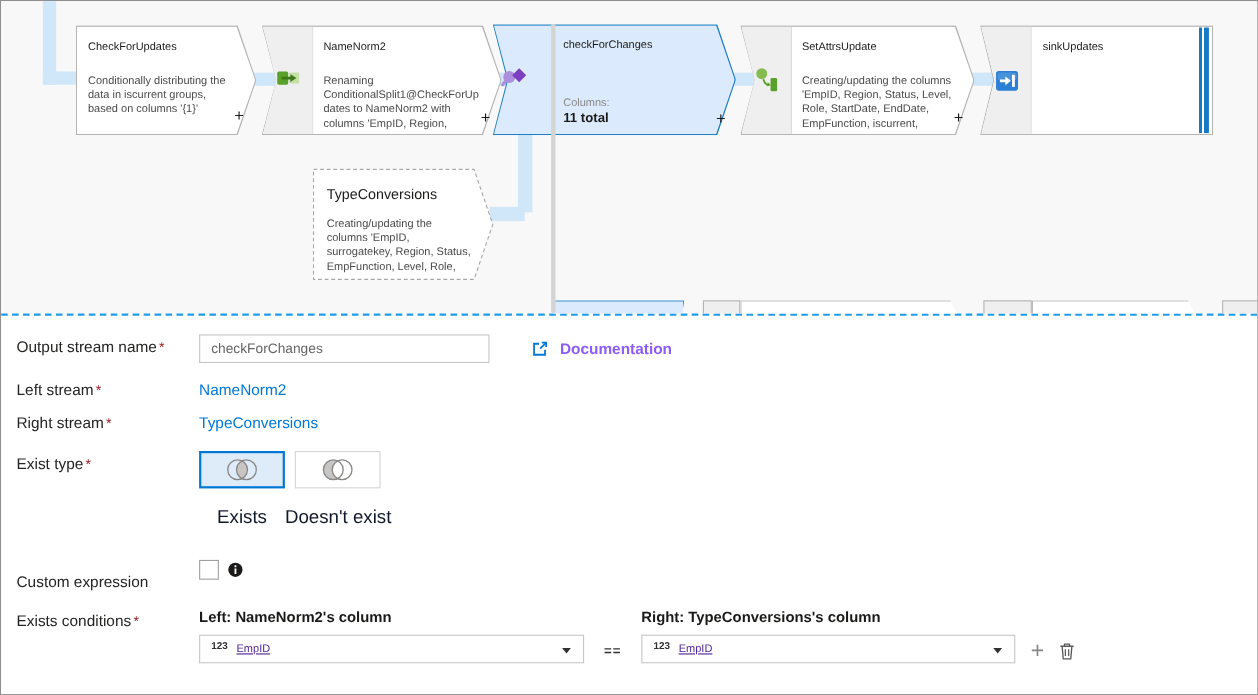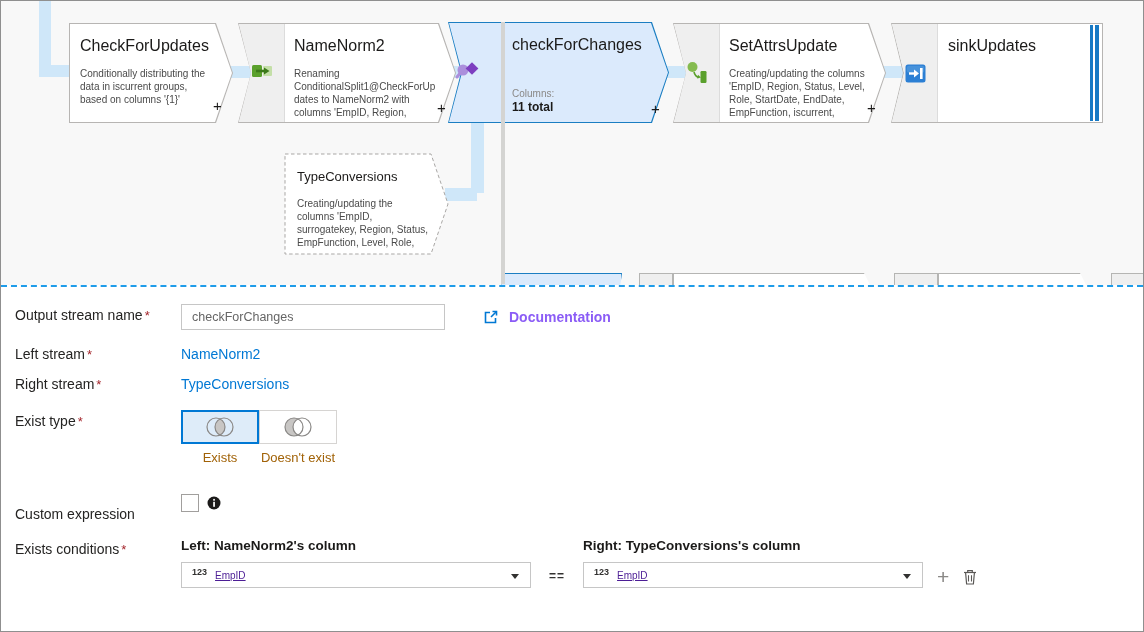--- a/index.html
+++ b/index.html
@@ -16,21 +16,21 @@
   .node .shape .fill { position: absolute; inset: 1px; background: #fff; }
   .clip-first .bd, .clip-first .fill { clip-path: polygon(0 0, calc(100% - 17px) 0, 100% 50%, calc(100% - 17px) 100%, 0 100%); }
   .clip-mid .bd, .clip-mid .fill { clip-path: polygon(0 0, calc(100% - 17px) 0, 100% 50%, calc(100% - 17px) 100%, 0 100%, 13px 50%); }
   .clip-sink .bd, .clip-sink .fill { clip-path: polygon(0 0, 100% 0, 100% 100%, 0 100%, 12px 50%); }
   .node.selected .bd { background: #1b7ec2; }
   .node.selected .fill { background: #dbeafc; }
   .band { position: absolute; left: 1px; top: 1px; bottom: 1px; width: 46px; background: #efefef;
           clip-path: polygon(0 0, 100% 0, 100% 100%, 0 100%, 12px 50%); border-right: 1px solid #dcdcdc; }
   .node.selected .band { background: transparent; border-right: none; }
   .nicon { position: absolute; z-index: 3; }
-  .ntitle { position: absolute; top: 14px; font-size: 16px; color: #1b1a19; white-space: nowrap; }
+  .ntitle { position: absolute; top: 14px; font-size: 10px; color: #1b1a19; white-space: nowrap; }
   .ndesc { position: absolute; top: 44px; font-size: 10px; line-height: 13px; color: #4a4a4a; overflow: hidden; max-height: 53px; word-wrap: break-word; }
   .cols-label { position: absolute; top: 66px; font-size: 10px; color: #8a8886; }
   .cols-value { position: absolute; top: 78px; font-size: 12px; font-weight: bold; color: #1b1a19; }
   .plus { position: absolute; z-index: 4; font-size: 15px; color: #1b1a19; cursor: pointer; }
   .sink-bars { position: absolute; top: 2px; bottom: 2px; right: 4px; width: 9px; z-index: 3;
                background: linear-gradient(90deg, #1779c4 0 3px, #fff 3px 5px, #1779c4 5px 9px); }
   .guide-line { position: absolute; left: 500px; top: 21px; width: 4px; height: 262px; background: #d4d4d2; z-index: 4; }
 
   .ghost { position: absolute; left: 283px; top: 152px; width: 166px; height: 102px; z-index: 2; }
   .ghost .gtitle { position: absolute; left: 13px; top: 16px; font-size: 13px; color: #1b1a19; }
@@ -61,21 +61,21 @@
                padding: 0 10px; font-family: "Liberation Sans", sans-serif; background: #fff; }
   .doc-link { display: flex; align-items: center; gap: 10px; margin-left: 38px; cursor: pointer; }
   .doc-link span { font-size: 14px; font-weight: bold; color: #8b5cf6; }
   .slink { font-size: 14px; color: #0078d4; cursor: pointer; padding-top: 3px; }
 
   .venn-group { display: flex; }
   .venn-col { display: flex; flex-direction: column; align-items: center; }
   .venn-btn { width: 78px; height: 34px; display: flex; align-items: center; justify-content: center;
               background: #fff; border: 1px solid #d6d4d2; cursor: pointer; }
   .venn-btn.selected { border: 2px solid #0078d4; background: #deecf9; }
-  .venn-label { font-size: 13px; color: #a16207; margin-top: 6px; }
+  .venn-label { font-size: 17px; color: #0f172a; margin-top: 16px; }
 
   .chk { width: 18px; height: 18px; border: 1px solid #a19f9d; background: #fff; cursor: pointer; }
   .info-ic { margin-left: 8px; cursor: default; }
 
   .cond-grid { display: grid; grid-template-columns: 350px 52px 340px 80px; }
   .cond-head { font-size: 13.5px; font-weight: bold; color: #1b1a19; margin-bottom: 9px; }
   .dd { height: 26px; border: 1px solid #c6c6c6; background: #fff; display: flex; align-items: center;
         padding: 0 10px; cursor: pointer; position: relative; }
   .dd .badge { font-size: 9px; font-weight: bold; color: #323130; margin-top: -6px; }
   .dd .val { font-size: 10px; color: #4c1d95; margin-left: 8px; text-decoration: underline; }

